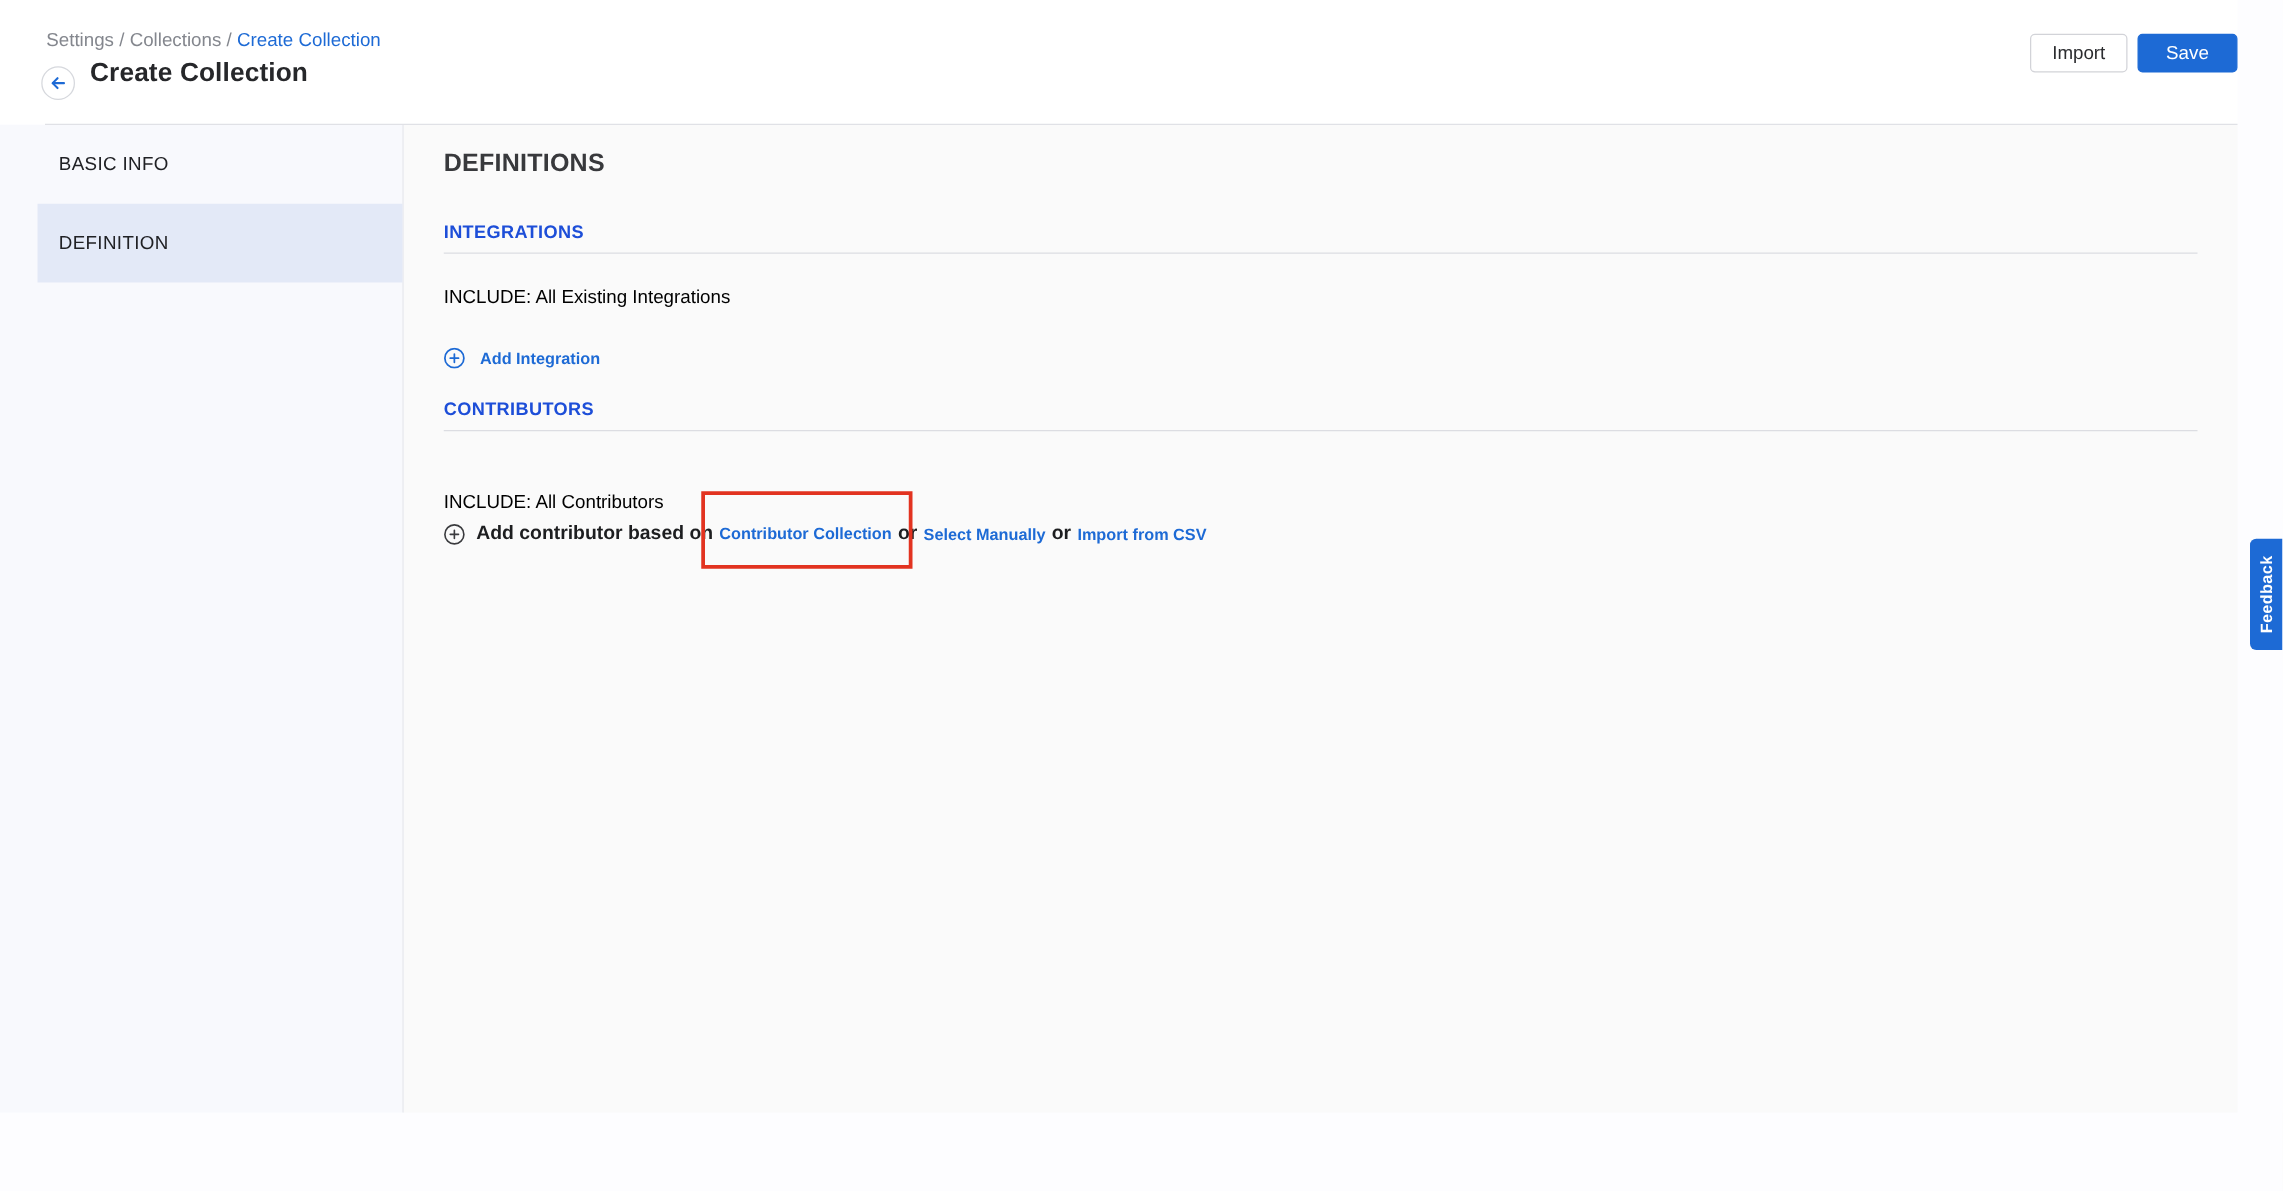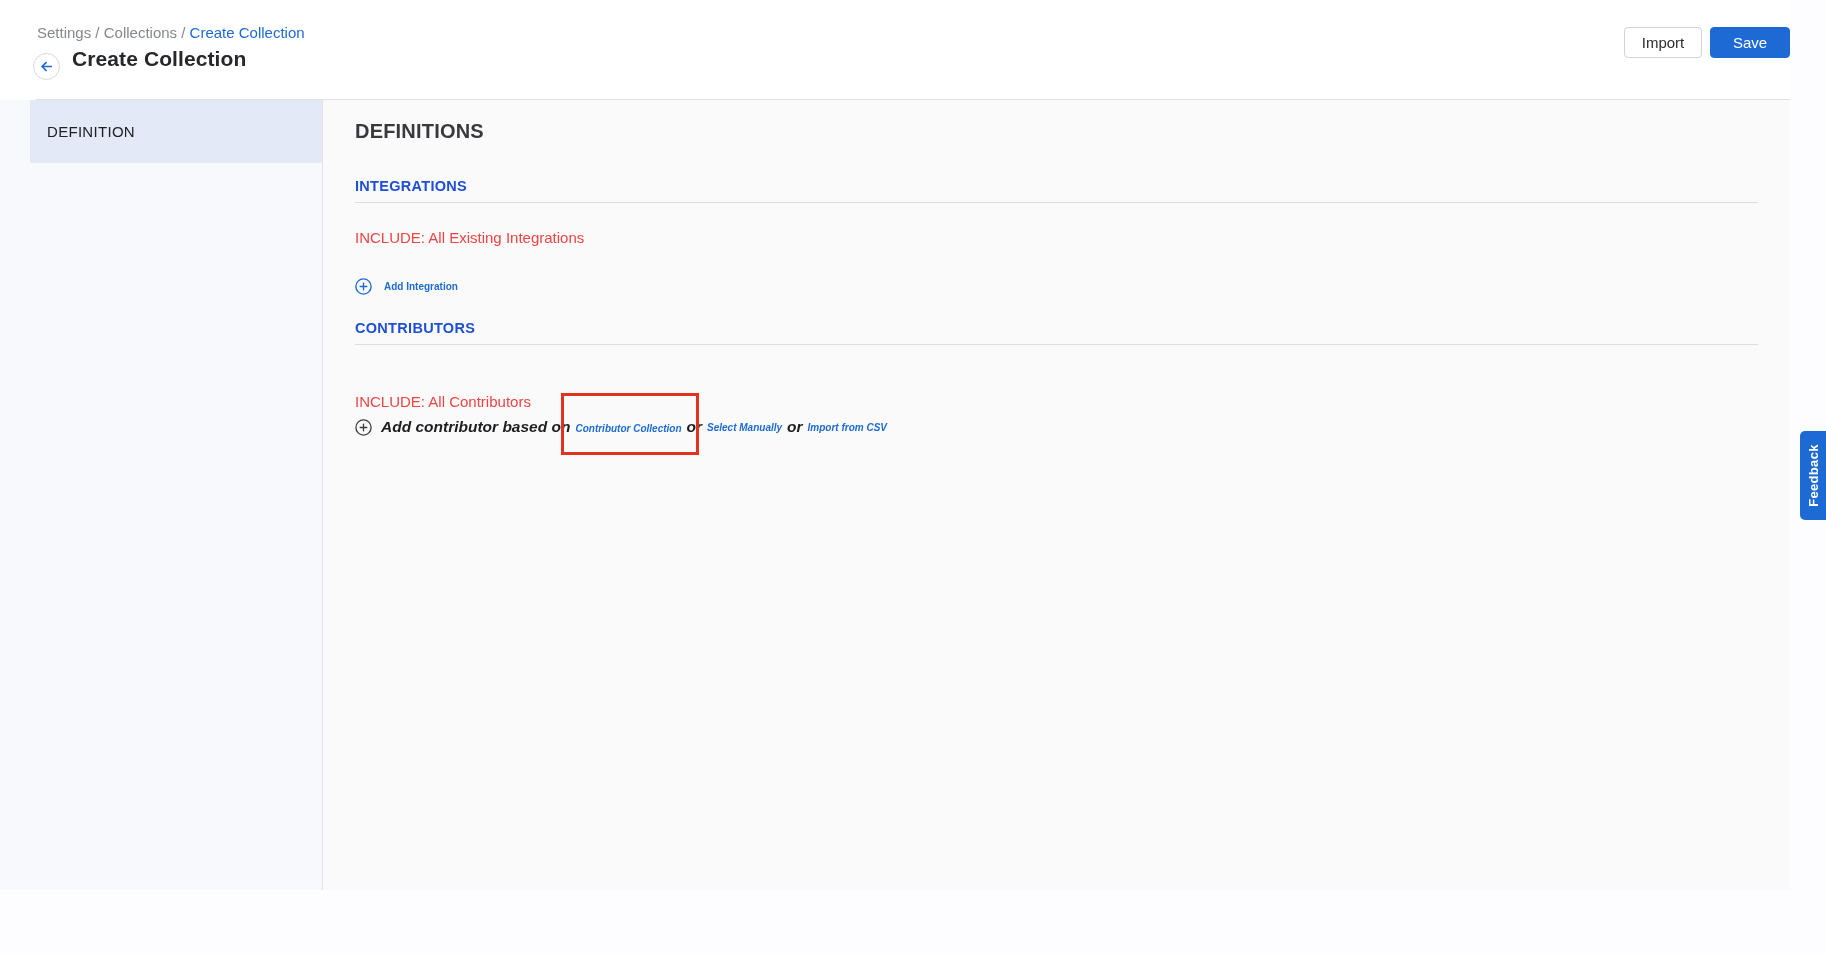--- a/index.html
+++ b/index.html
@@ -29,26 +29,26 @@
   .side-item{height:63px; display:flex; align-items:center; padding-left:47px; font-size:15px; color:#202125;
     letter-spacing:.3px; cursor:pointer;}
   .side-item.selected{background:var(--selected-bg); margin-left:30px; padding-left:17px;}
 
   
   .main{position:absolute; left:323px; top:100px; width:1467px; height:853px; background:var(--main-bg);}
   .main .abs{position:absolute; left:32px;}
   .main-title{top:20px; font-size:20px; font-weight:700; color:#38393c; letter-spacing:.2px;}
   .section-label{font-size:14.5px; font-weight:700; color:#1d4ed8; letter-spacing:.3px;}
   .rule{position:absolute; left:32px; width:1403px; height:1px; background:#dcdde2;}
-  .body-text{font-size:15px; color:#ef4444; line-height:20px;}
+  .body-text{font-size:15px; color:#000000; line-height:20px;}
   .row{display:flex; align-items:center; white-space:nowrap;}
-  .link{color:var(--accent); font-weight:600; font-size:10px; cursor:pointer;}
+  .link{color:var(--accent); font-weight:600; font-size:13px; cursor:pointer;}
   .bold{font-weight:700;}
   .add-row{gap:12px;}
-  .contrib-row{gap:5px; font-size:15.5px;font-style:italic;}
+  .contrib-row{gap:5px; font-size:15.5px;}
   .contrib-row .prefix{font-weight:700; margin-left:4px;}
   .icon-plus{width:17px; height:17px; flex:0 0 auto;}
 
   
   .anno-target{position:relative; display:inline-block;}
   .annotation-box{position:absolute; left:-14px; right:-17px; top:-25px; bottom:-19px;
     border:3px solid var(--red); pointer-events:none;}
 
   
   .feedback-tab{position:absolute; left:1800px; top:431px; width:26px; height:89px; background:var(--accent);
@@ -72,20 +72,23 @@
         </svg>
       </span>
     </div>
     <div class="page-title">Create Collection</div>
     <button class="btn btn-cancel">Import</button>
     <button class="btn btn-save">Save</button>
   </div>
   <div class="header-divider"></div>
 
   <div class="sidebar">
+    <div class="side-item">
+      <span>BASIC INFO</span>
+    </div>
     <div class="side-item selected">
       <span>DEFINITION</span>
     </div>
   </div>
 
   <div class="main">
 
     <div class="abs main-title">DEFINITIONS</div>
 
     <div class="abs section-label" style="top:78px;">INTEGRATIONS</div>

